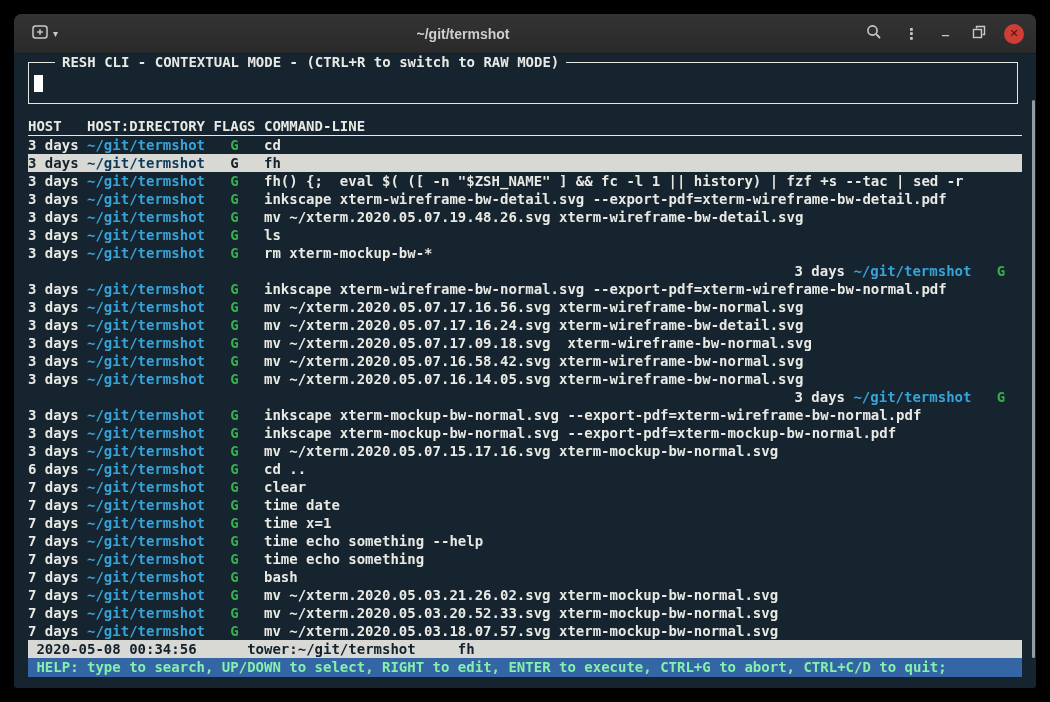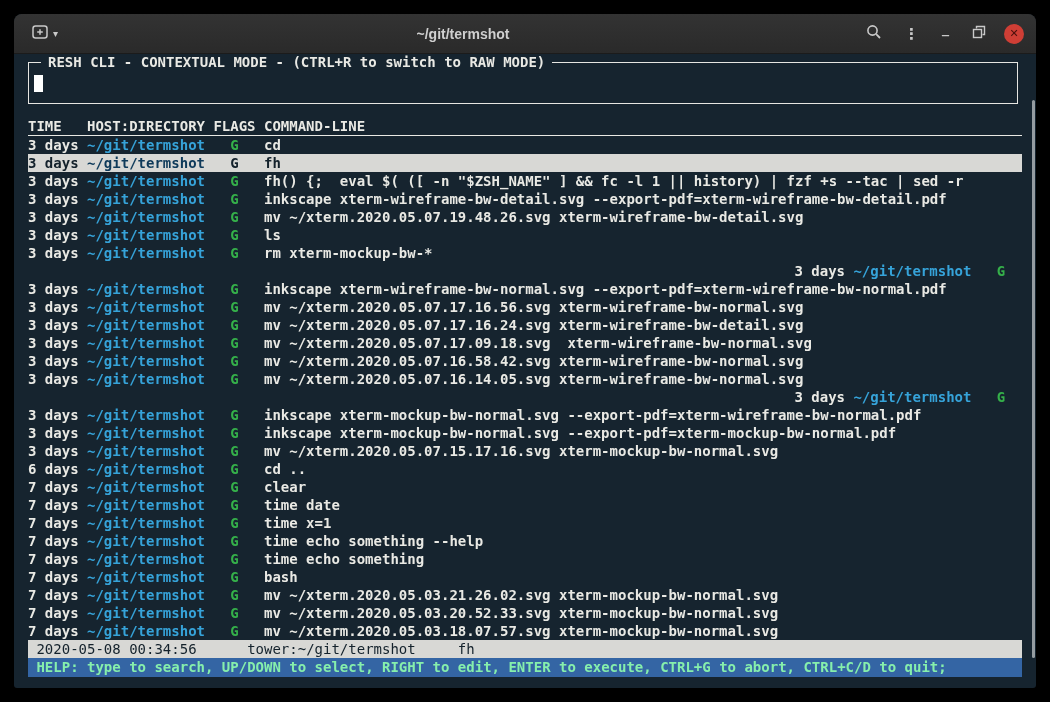--- a/index.html
+++ b/index.html
@@ -31,41 +31,41 @@
                font-size:11px; display:flex; align-items:center; justify-content:center;
                cursor:default; font-family:"DejaVu Sans", sans-serif; }
 
   
   .terminal { position:relative; height:634px; padding:4px 14px 0 14px;
               color:#e9e9e4; font-size:14px; line-height:18px; font-weight:bold;
               overflow:hidden; }
 
   .searchbox { position:relative; height:42px; margin-top:4px; margin-right:4px;
                border:1px solid #e6e6e2; }
-  .searchbox .legend { position:absolute; top:-10px; left:12px; padding:0 7px;
+  .searchbox .legend { position:absolute; top:-10px; left:26px; padding:0 7px;
                        background:var(--terminal-bg,#16242f); white-space:pre; }
   .cursor { position:absolute; left:5px; top:12px; width:9px; height:17px; background:#ffffff; }
 
   .hdr { display:flex; margin-top:13px; border-bottom:1px solid #e9e9e4; height:19px; }
   .row { display:flex; height:18px;justify-content:flex-end; }
   .c-time  { width:6ch; flex:none; white-space:pre; }
   .c-host  { width:14ch; flex:none; margin-left:1ch; white-space:pre;
              color:var(--path-cyan,#36a3d9); font-weight:bold; }
   .c-flags { width:5ch; flex:none; margin-left:1ch; text-align:center; white-space:pre;
              color:var(--flag-green,#35b04a); font-weight:bold; }
   .c-cmd   { flex:1; margin-left:1ch; white-space:pre; overflow:hidden; }
   .hdr .c-host, .hdr .c-flags { color:#e9e9e4; }
 
   .row.sel { background:var(--selection-bg,#d8d8d5); }
   .row.sel .c-time, .row.sel .c-cmd { color:#14222c; }
   .row.sel .c-host { color:#0e3a5a; }
   .row.sel .c-flags { color:#14222c; }
 
   .statusbar { display:flex; height:18px; background:var(--selection-bg,#d8d8d5);
-               color:#14222c; font-weight:normal; padding-left:1ch; white-space:pre; }
+               color:#14222c; font-weight:bold; padding-left:1ch; white-space:pre; }
   .sb-loc { margin-left:6ch; }
   .sb-cmd { margin-left:5ch; }
 
   .helpbar { height:19px; background:var(--help-bg,#3465a4); color:#86efac;
              padding-left:1ch; white-space:pre; overflow:hidden; }
 
   .scrollbar { position:absolute; right:1px; top:46px; width:3px; height:558px;
                background:rgba(255,255,255,0.55); border-radius:2px; }
 </style>
 </head>
@@ -114,21 +114,21 @@
   </div>
 
   <div class="terminal">
 
     <div class="searchbox">
       <span class="legend">RESH CLI - CONTEXTUAL MODE - (CTRL+R to switch to RAW MODE)</span>
       <span class="cursor"></span>
     </div>
 
     <div class="hdr">
-      <span class="c-time">TIME</span>
+      <span class="c-time">HOST</span>
       <span class="c-host">HOST:DIRECTORY</span>
       <span class="c-flags">FLAGS</span>
       <span class="c-cmd">COMMAND-LINE</span>
     </div>
 
     <div id="rows">
         <div class="row">
           <span class="c-time">3 days</span>
           <span class="c-host">~/git/termshot</span>
           <span class="c-flags">G</span>

